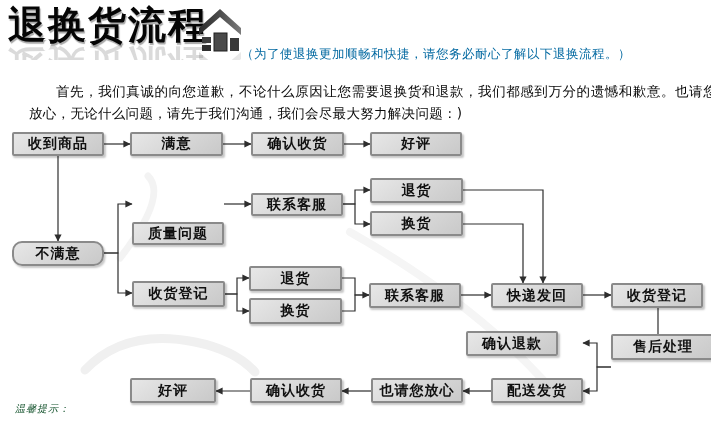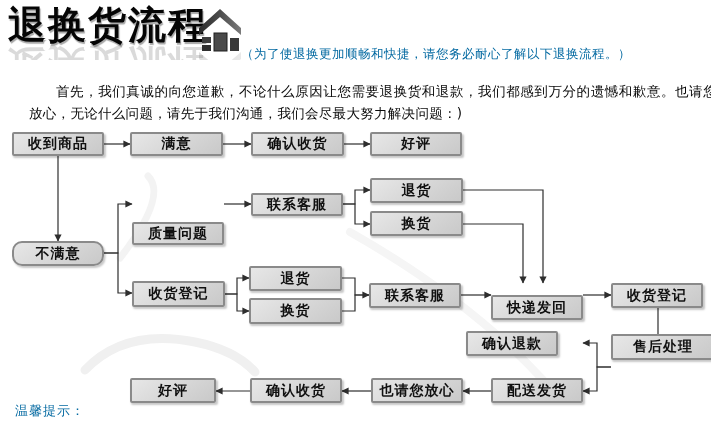--- a/index.html
+++ b/index.html
@@ -40,21 +40,21 @@
     border:2px solid #8a8a8a;border-radius:2px;
     box-shadow:1.5px 2px 2px rgba(0,0,0,.22);
     font-size:14px;font-weight:700;color:#101010;letter-spacing:1px;
     white-space:nowrap;
   }
   svg.connectors{position:absolute;left:0;top:0;pointer-events:none;}
   .edge{fill:none;stroke:#2e2e2e;stroke-width:1.2;}
   
   .tip{
     position:absolute;left:15px;top:402px;
-    font-size:13px;color:#0369a1;letter-spacing:1px;
+    font-size:10px;color:#14532d;letter-spacing:1px;font-style:italic;
   }
   .watermark{position:absolute;left:0;top:0;pointer-events:none;}
 </style>
 </head>
 <body>
 
 <div id="page" style="background: rgb(255, 255, 255);">
 
   <svg class="watermark" width="711" height="424" viewBox="0 0 711 424">
     <path d="M85,370 Q125,328 195,342 Q235,350 255,372" fill="none" stroke="#f0f0f0" stroke-width="9" stroke-linecap="round"></path>
@@ -127,21 +127,21 @@
         <div class="node" style="left: 370px; top: 132px; width: 92px; height: 24px;">好评</div>
         <div class="node" style="left: 132px; top: 193px; width: 92px; height: 23px; margin-top: 29px;">质量问题</div>
         <div class="node" style="left: 251px; top: 193px; width: 92px; height: 23px;">联系客服</div>
         <div class="node" style="left: 370px; top: 178px; width: 93px; height: 25px;">退货</div>
         <div class="node" style="left: 370px; top: 211px; width: 93px; height: 25px;">换货</div>
         <div class="node" style="left: 12px; top: 241px; width: 92px; height: 25px; border-radius: 10px;">不满意</div>
         <div class="node" style="left: 132px; top: 281px; width: 93px; height: 26px;">收货登记</div>
         <div class="node" style="left: 249px; top: 266px; width: 93px; height: 25px;">退货</div>
         <div class="node" style="left: 249px; top: 298px; width: 93px; height: 26px;">换货</div>
         <div class="node" style="left: 369px; top: 283px; width: 92px; height: 25px;">联系客服</div>
-        <div class="node" style="left: 491px; top: 295px; width: 92px; height: 25px;">快递发回</div>
+        <div class="node" style="left: 491px; top: 283px; width: 92px; height: 25px;">快递发回</div>
         <div class="node" style="left: 611px; top: 283px; width: 92px; height: 25px;">收货登记</div>
         <div class="node" style="left: 466px; top: 331px; width: 92px; height: 25px;">确认退款</div>
         <div class="node" style="left: 611px; top: 334px; width: 104px; height: 26px;">售后处理</div>
         <div class="node" style="left: 491px; top: 378px; width: 92px; height: 25px;">配送发货</div>
         <div class="node" style="left: 371px; top: 378px; width: 92px; height: 25px;">也请您放心</div>
         <div class="node" style="left: 250px; top: 378px; width: 92px; height: 25px;">确认收货</div>
         <div class="node" style="left: 130px; top: 378px; width: 86px; height: 25px;">好评</div>
       </div>
   </div>
 

